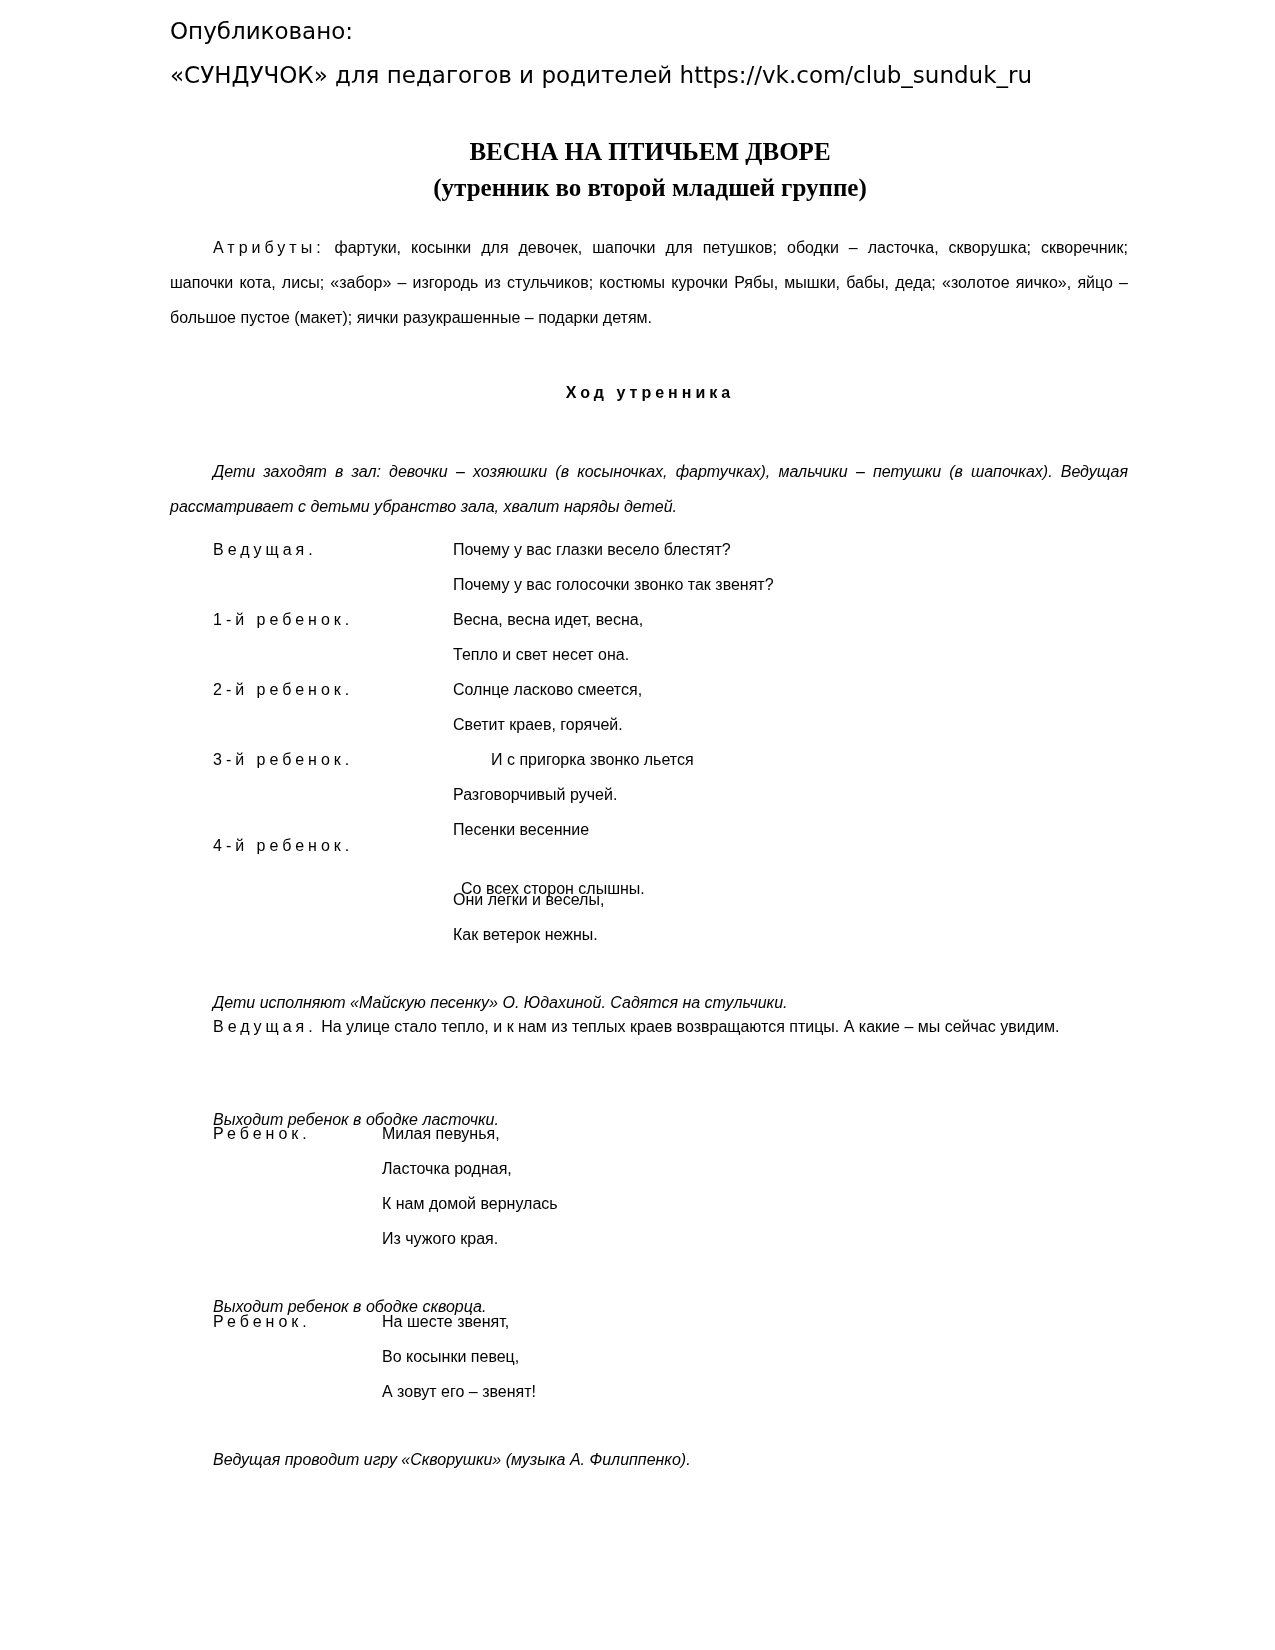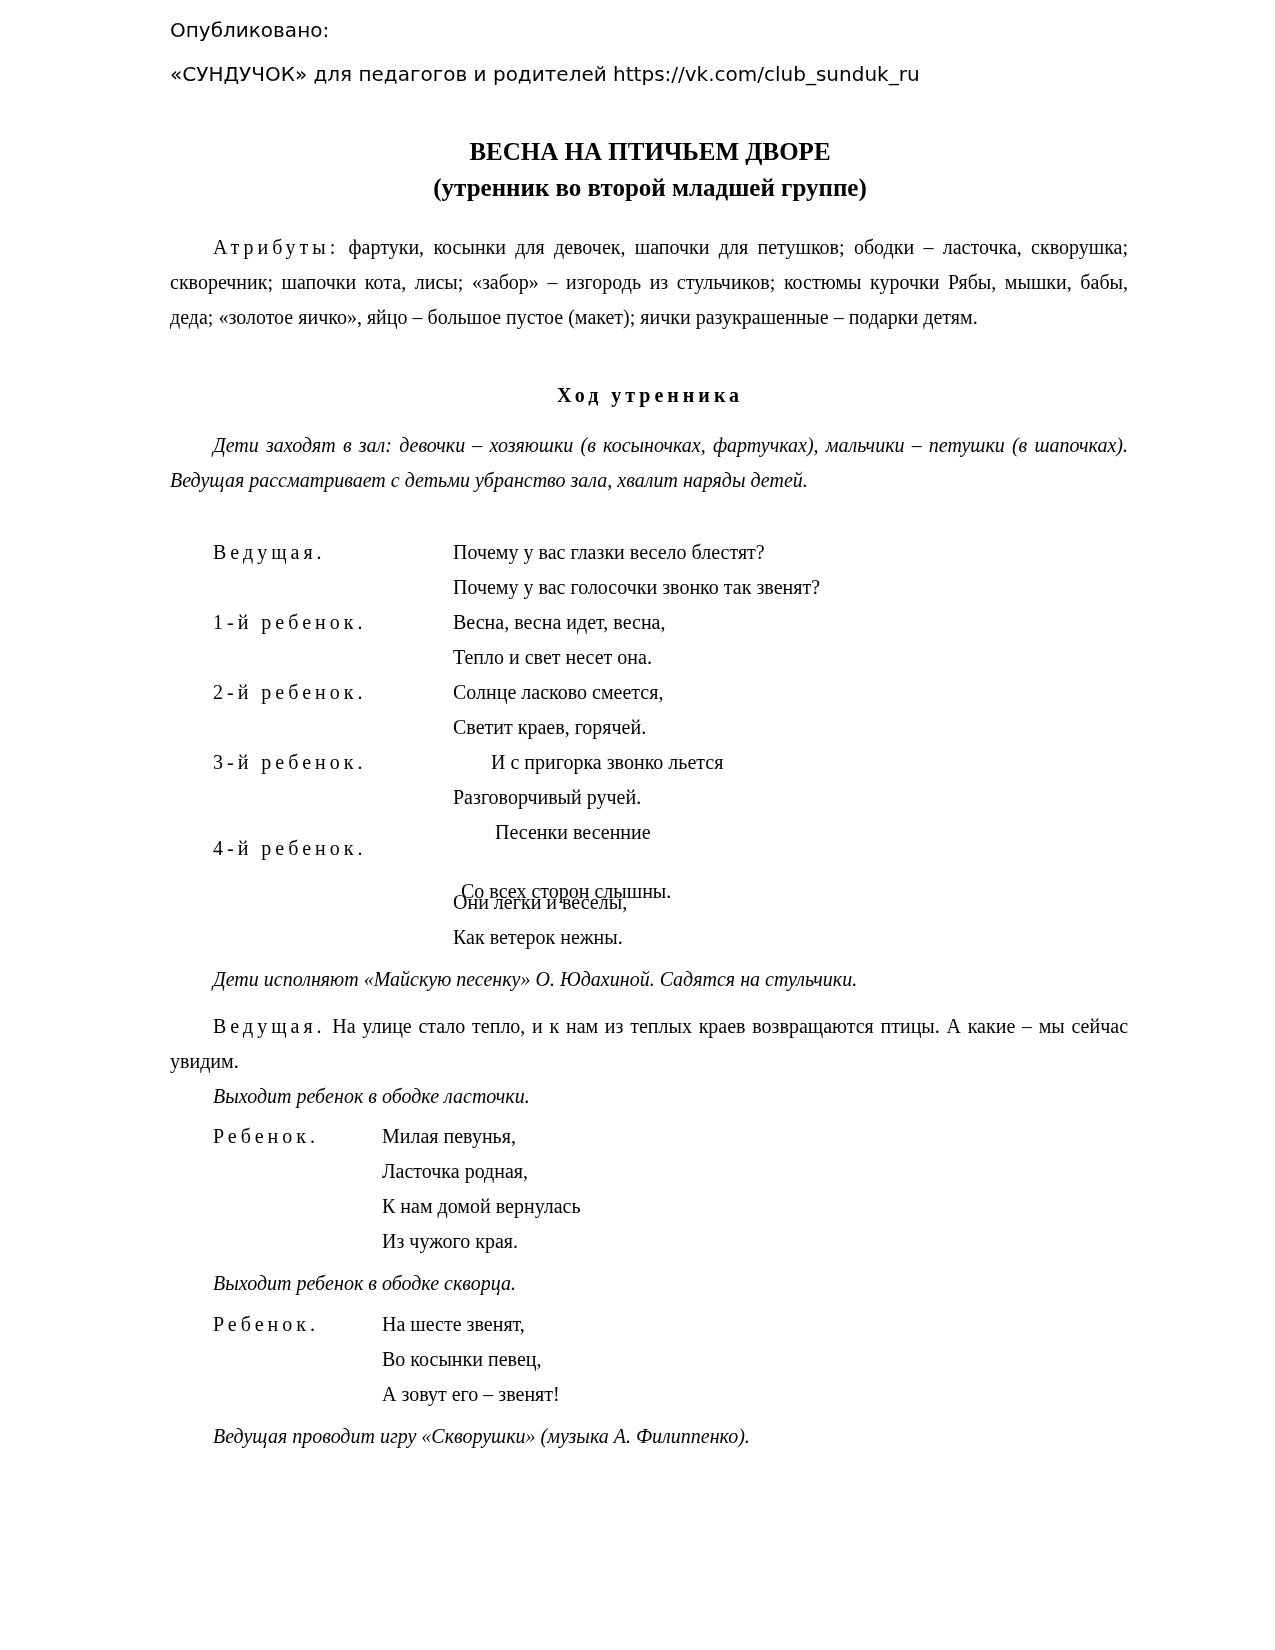--- a/index.html
+++ b/index.html
@@ -1,26 +1,26 @@
 <!DOCTYPE html>
 <html><head>
 <meta charset="utf-8">
 <style>
   html, body { margin: 0; padding: 0; background: #ffffff; }
   body { width: 1275px; height: 1650px; position: relative; overflow: hidden; color: #000; }
-  .sans { font-family: "DejaVu Sans", "Liberation Sans", sans-serif; font-size: 20px; }
+  .sans { font-family: "DejaVu Sans", "Liberation Sans", sans-serif; font-size: 23px; }
   .hdr1 { position: absolute; left: 170px; top: 18px; }
   .hdr2 { position: absolute; left: 170px; top: 62px; }
-  .serif { font-family: Liberation Serif, serif; font-size: 20px; }
+  .serif { font-family: Liberation Sans, sans-serif; font-size: 16px; }
   .title { position: absolute; left: 0; width: 1300px; text-align: center; font-weight: bold; font-family: "Liberation Serif", serif; font-size: 25px; }
   .t1 { top: 138px; }
   .t2 { top: 174px; }
   .para { position: absolute; left: 170px; width: 958px; text-align: justify; line-height: 35px; }
   .spaced { letter-spacing: 4px; }
-  .italic { font-style: italic; }
+  .italic { font-style: italic; margin-top: 26px; }
   .center-h { position: absolute; left: 0; width: 1300px; text-align: center; font-weight: bold; letter-spacing: 4px; }
   .line { position: absolute; white-space: nowrap; }
 </style>
 </head>
 <body>
 
 <div class="sans hdr1">Опубликовано:</div>
 <div class="sans hdr2">«СУНДУЧОК» для педагогов и родителей https://vk.com/club_sunduk_ru</div>
 
 <div class="title t1">ВЕСНА НА ПТИЧЬЕМ ДВОРЕ</div>
@@ -45,21 +45,21 @@
 
 <div class="serif line spaced" style="left:213px; top:681px;">2-й ребенок.</div>
 <div class="serif line" style="left:453px; top:681px;">Солнце ласково смеется,</div>
 <div class="serif line" style="left:453px; top:716px;">Светит краев, горячей.</div>
 
 <div class="serif line spaced" style="left:213px; top:751px;">3-й ребенок.</div>
 <div class="serif line" style="left:453px; top:751px;margin-left:38px;">И с пригорка звонко льется</div>
 <div class="serif line" style="left:453px; top:786px;">Разговорчивый ручей.</div>
 
 <div class="serif line spaced" style="left:213px; top:821px;margin-top:16px;">4-й ребенок.</div>
-<div class="serif line" style="left:453px; top:821px;margin-left:42px;">Песенки весенние</div>
+<div class="serif line" style="left:453px; top:821px;">Песенки весенние</div>
 <div class="serif line" style="left:453px; top:880px;margin-left:8px;">Со всех сторон слышны.</div>
 <div class="serif line" style="left:453px; top:891px;">Они легки и веселы,</div>
 <div class="serif line" style="left:453px; top:926px;">Как ветерок нежны.</div>
 
 <div class="serif line italic" style="left:213px; top:968px;">Дети исполняют «Майскую песенку» О. Юдахиной. Садятся на стульчики.</div>
 
 <div class="serif para" style="top:1009px; text-indent:43px;">
   <span class="spaced">Ведущая.</span>
   <span>На улице стало тепло, и к нам из теплых краев возвращаются птицы. А какие – мы сейчас увидим.</span>
 </div>

